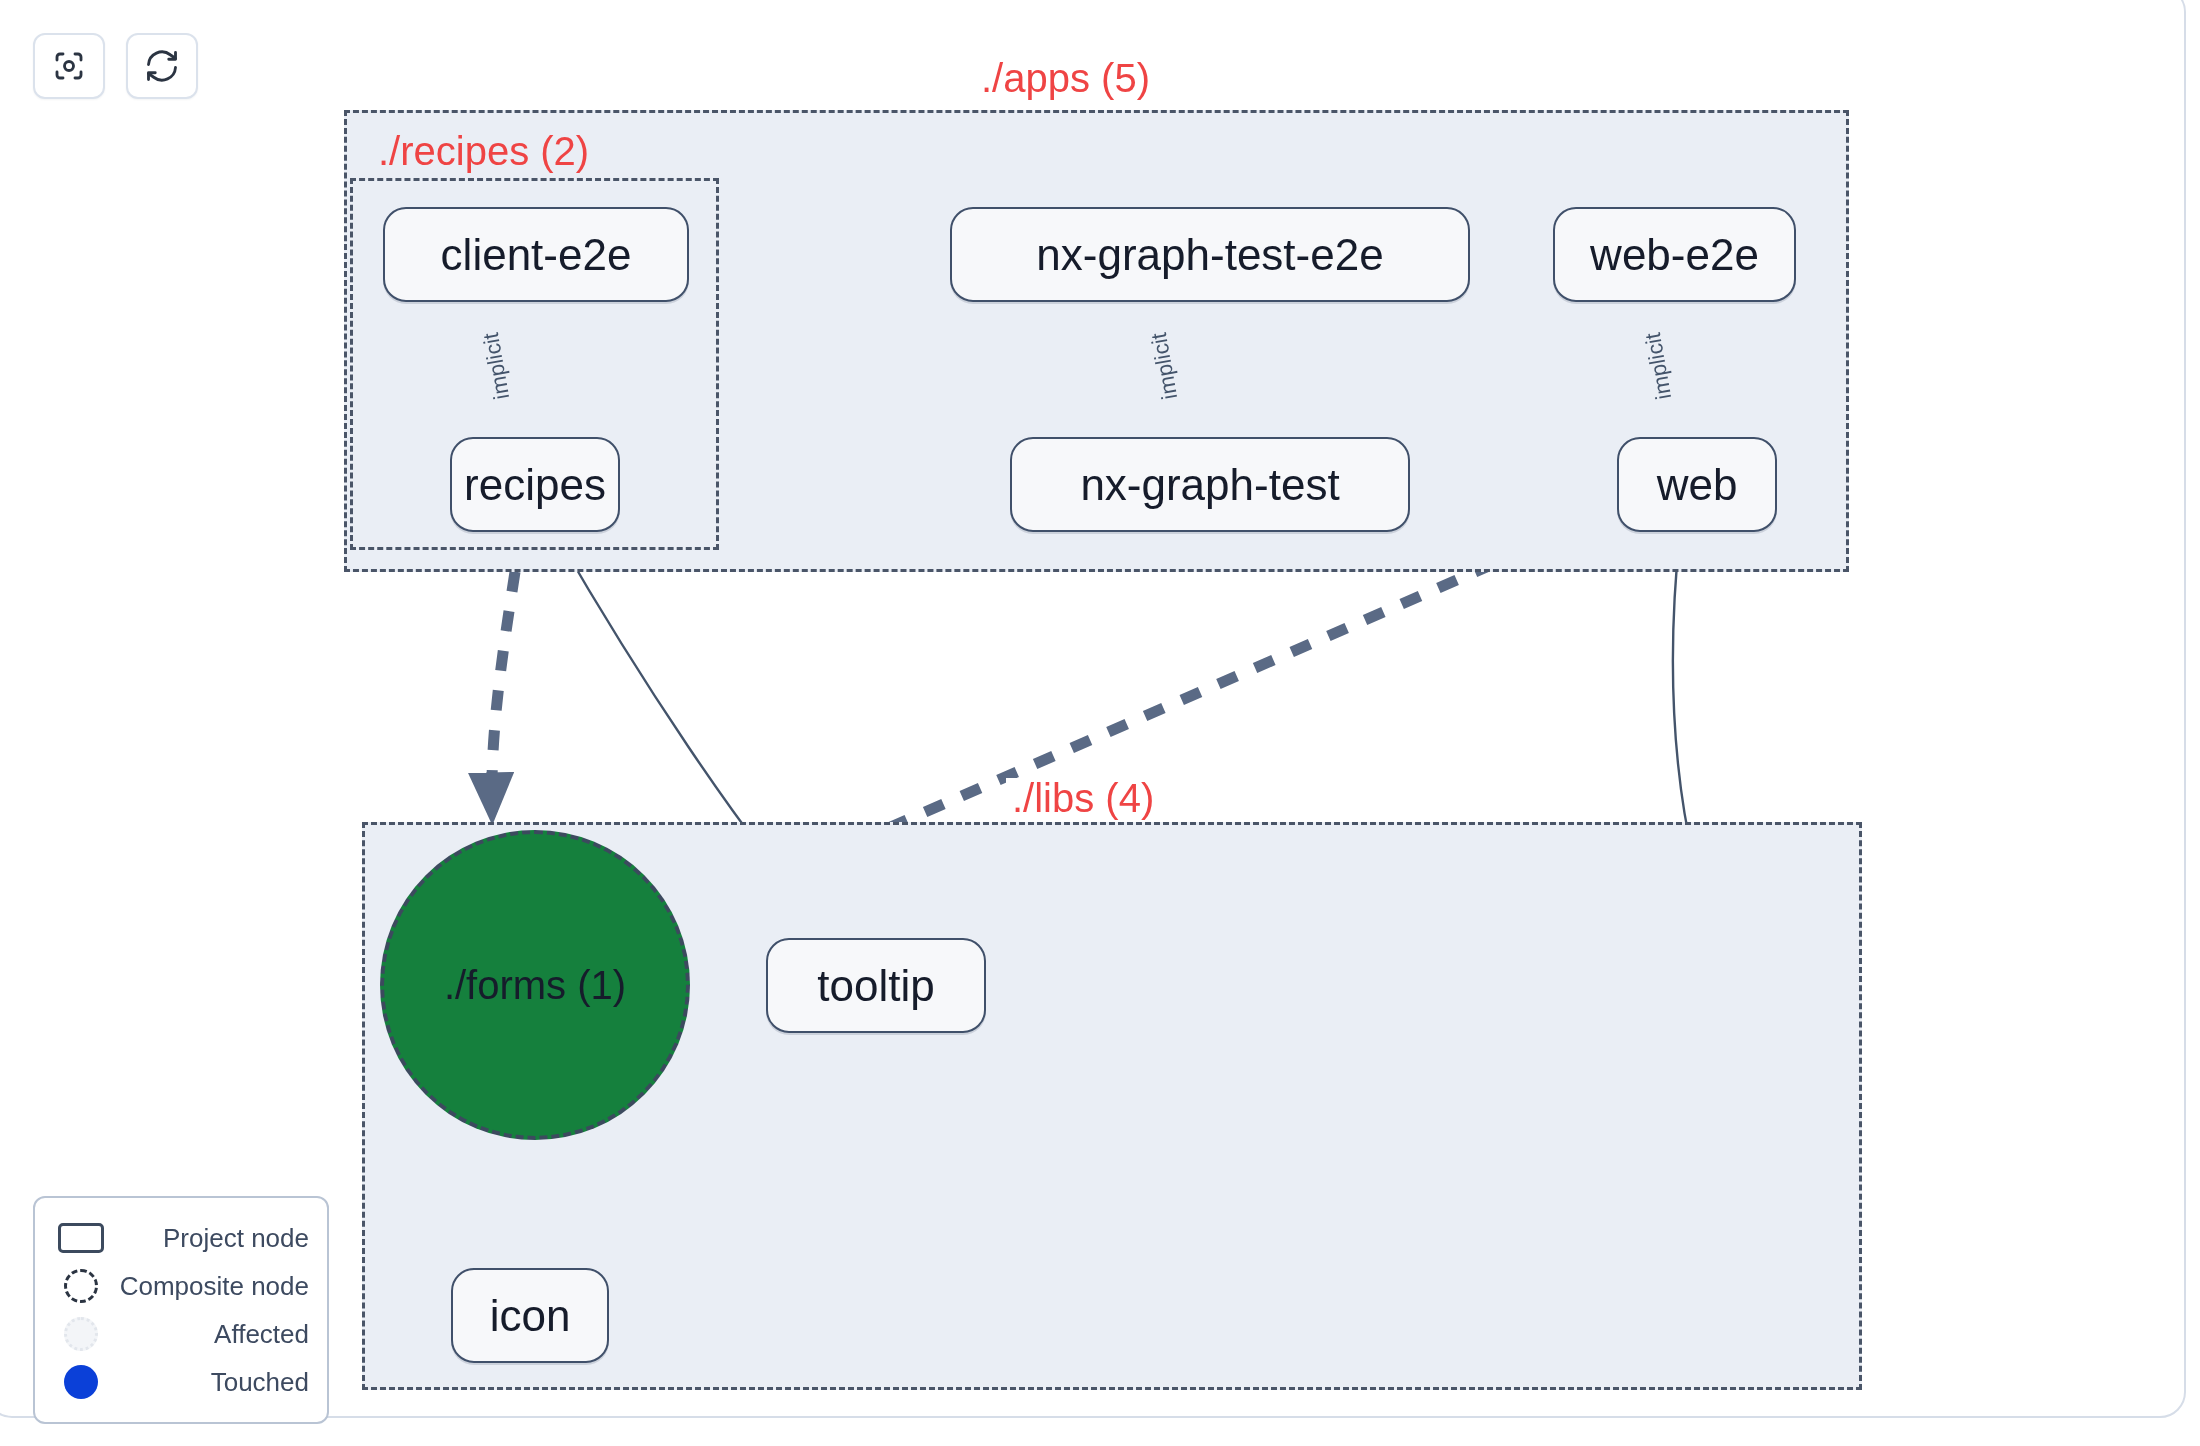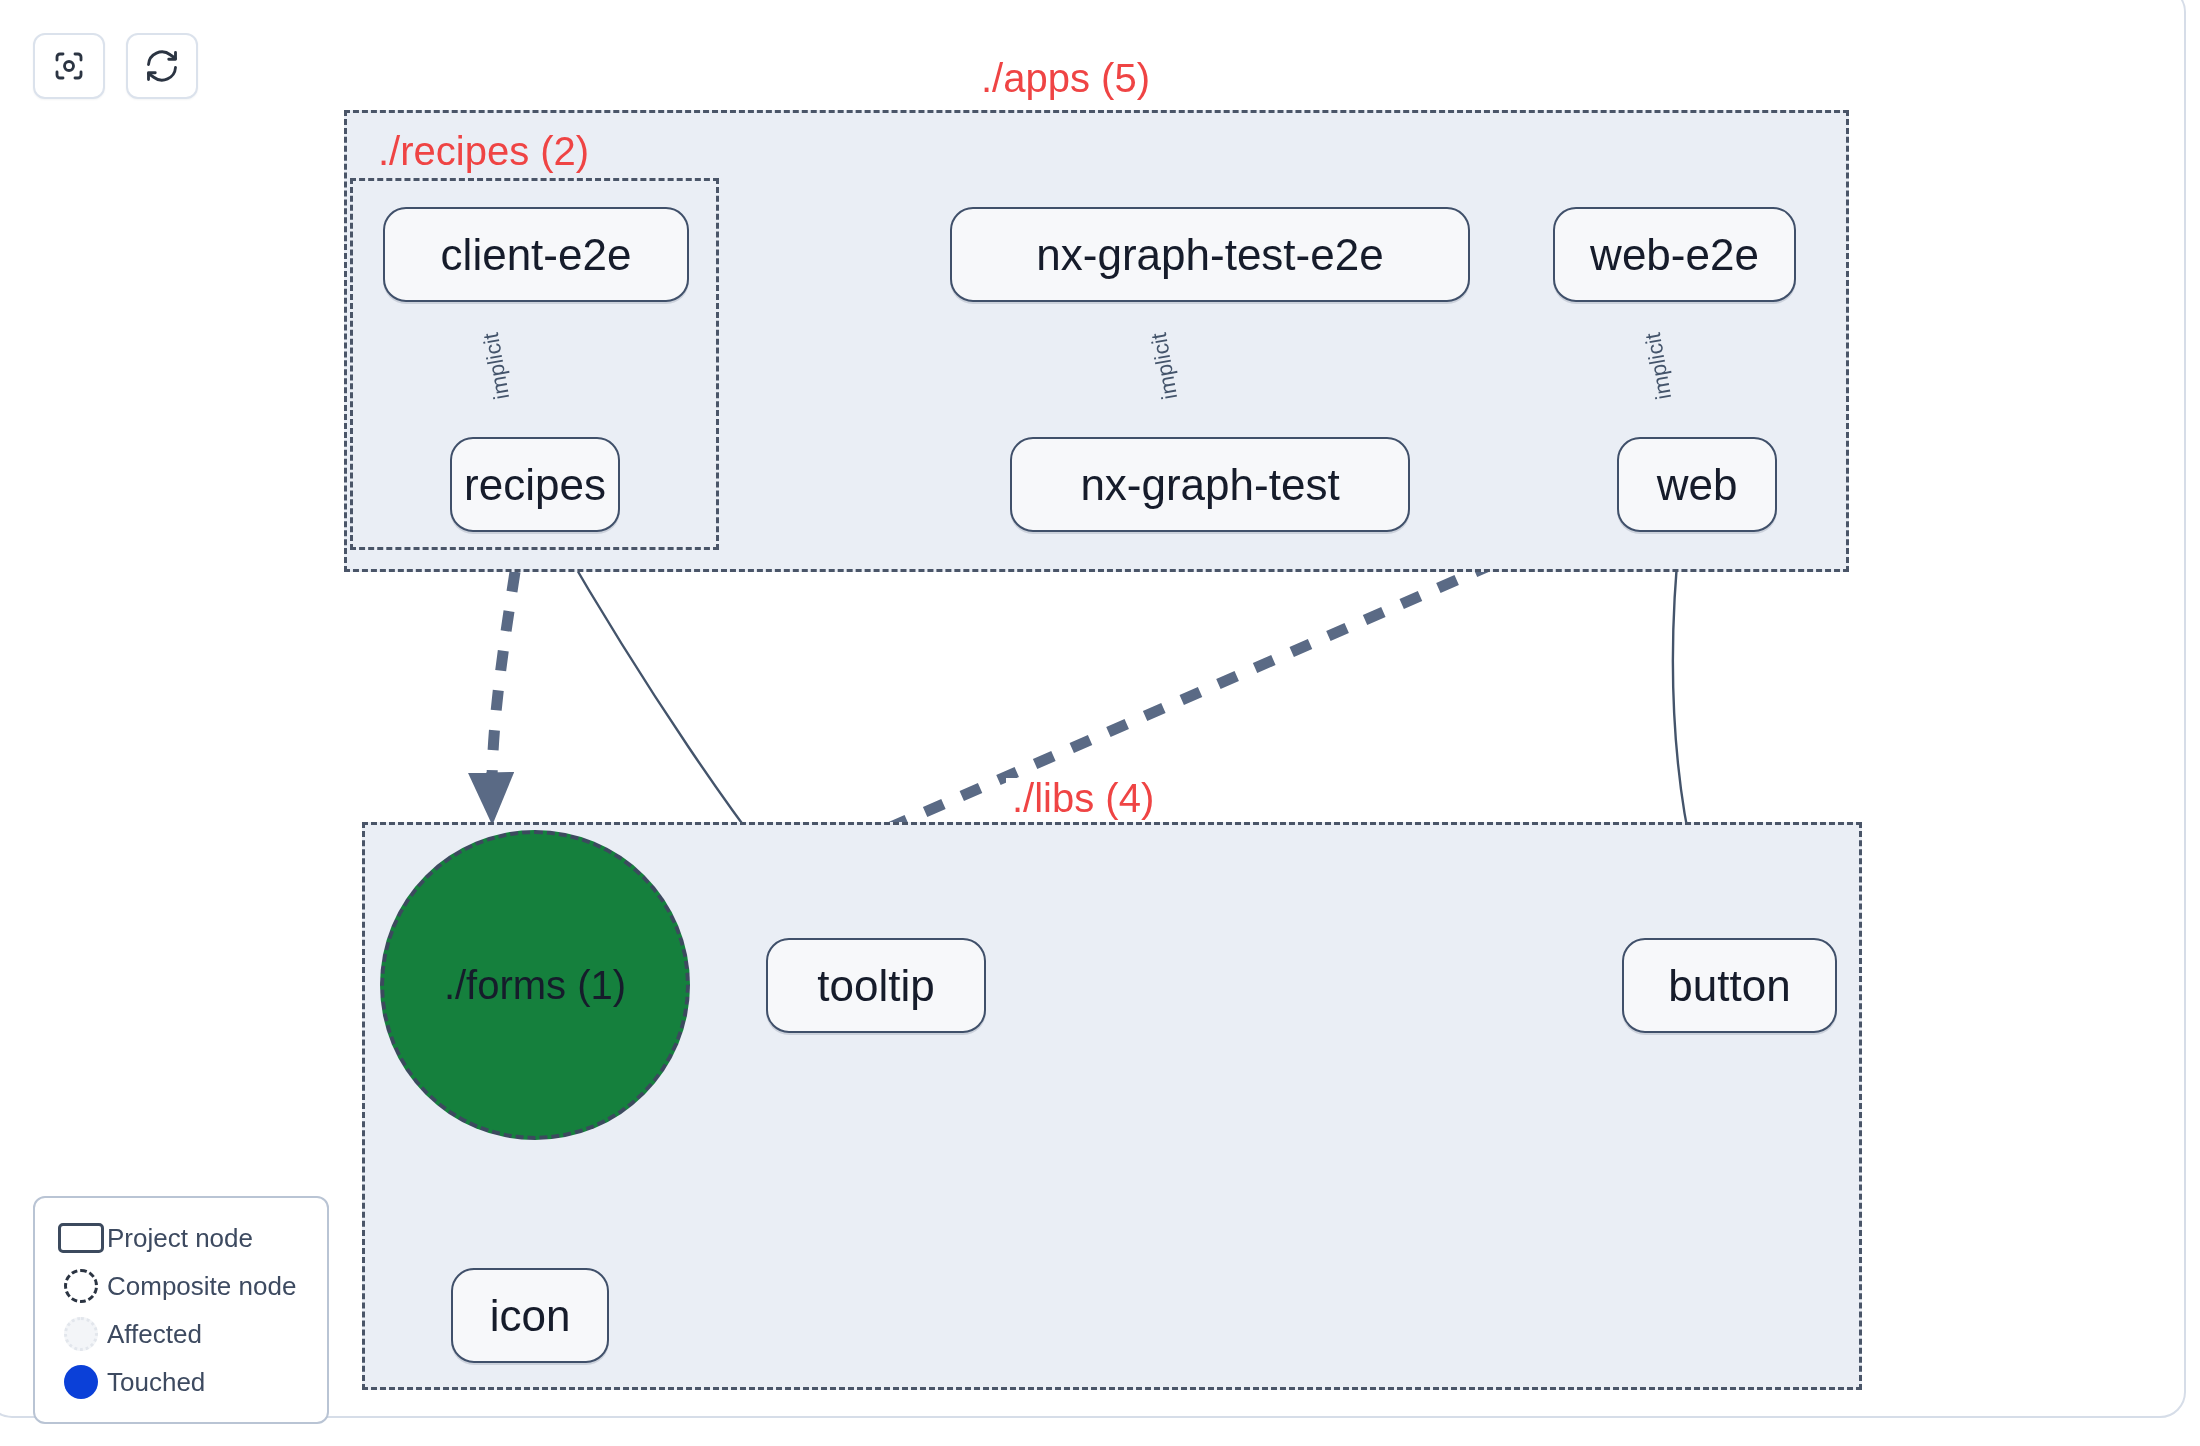--- a/index.html
+++ b/index.html
@@ -143,20 +143,21 @@
     border-radius: 12px;
     background: #ffffff;
     padding: 16px 18px 16px 20px;
     box-sizing: border-box;
     z-index: 45;
   }
   .legend-row {
     display: flex;
     align-items: center;
     height: 48px;
+    justify-content: space-between;
   }
   .legend-swatch {
     width: 52px;
     display: flex;
     align-items: center;
     justify-content: center;
     flex: 0 0 52px;
   }
   .sw-project {
     width: 46px; height: 30px;
@@ -276,21 +277,20 @@
   <div class="node" style="left:1010px; top:437px; width:400px; height:95px;">nx-graph-test</div>
 
   <div class="node" style="left:1553px; top:207px; width:243px; height:95px;">web-e2e</div>
 
   <div class="node" style="left:1617px; top:437px; width:160px; height:95px;">web</div>
 
   <div class="node-composite" style="left:380px; top:830px; width:310px; height:310px;">./forms (1)</div>
 
   <div class="node" style="left:766px; top:938px; width:220px; height:95px;">tooltip</div>
 
-  <div class="node" style="left:1622px; top:938px; width:215px; height:95px;">button</div>
 
   <div class="node" style="left:451px; top:1268px; width:158px; height:95px;">icon</div>
 
   <div class="legend">
     <div class="legend-row">
       <span class="legend-swatch">
         <span class="sw-project"></span>
       </span>
       <span class="legend-text">Project node</span>
     </div>

